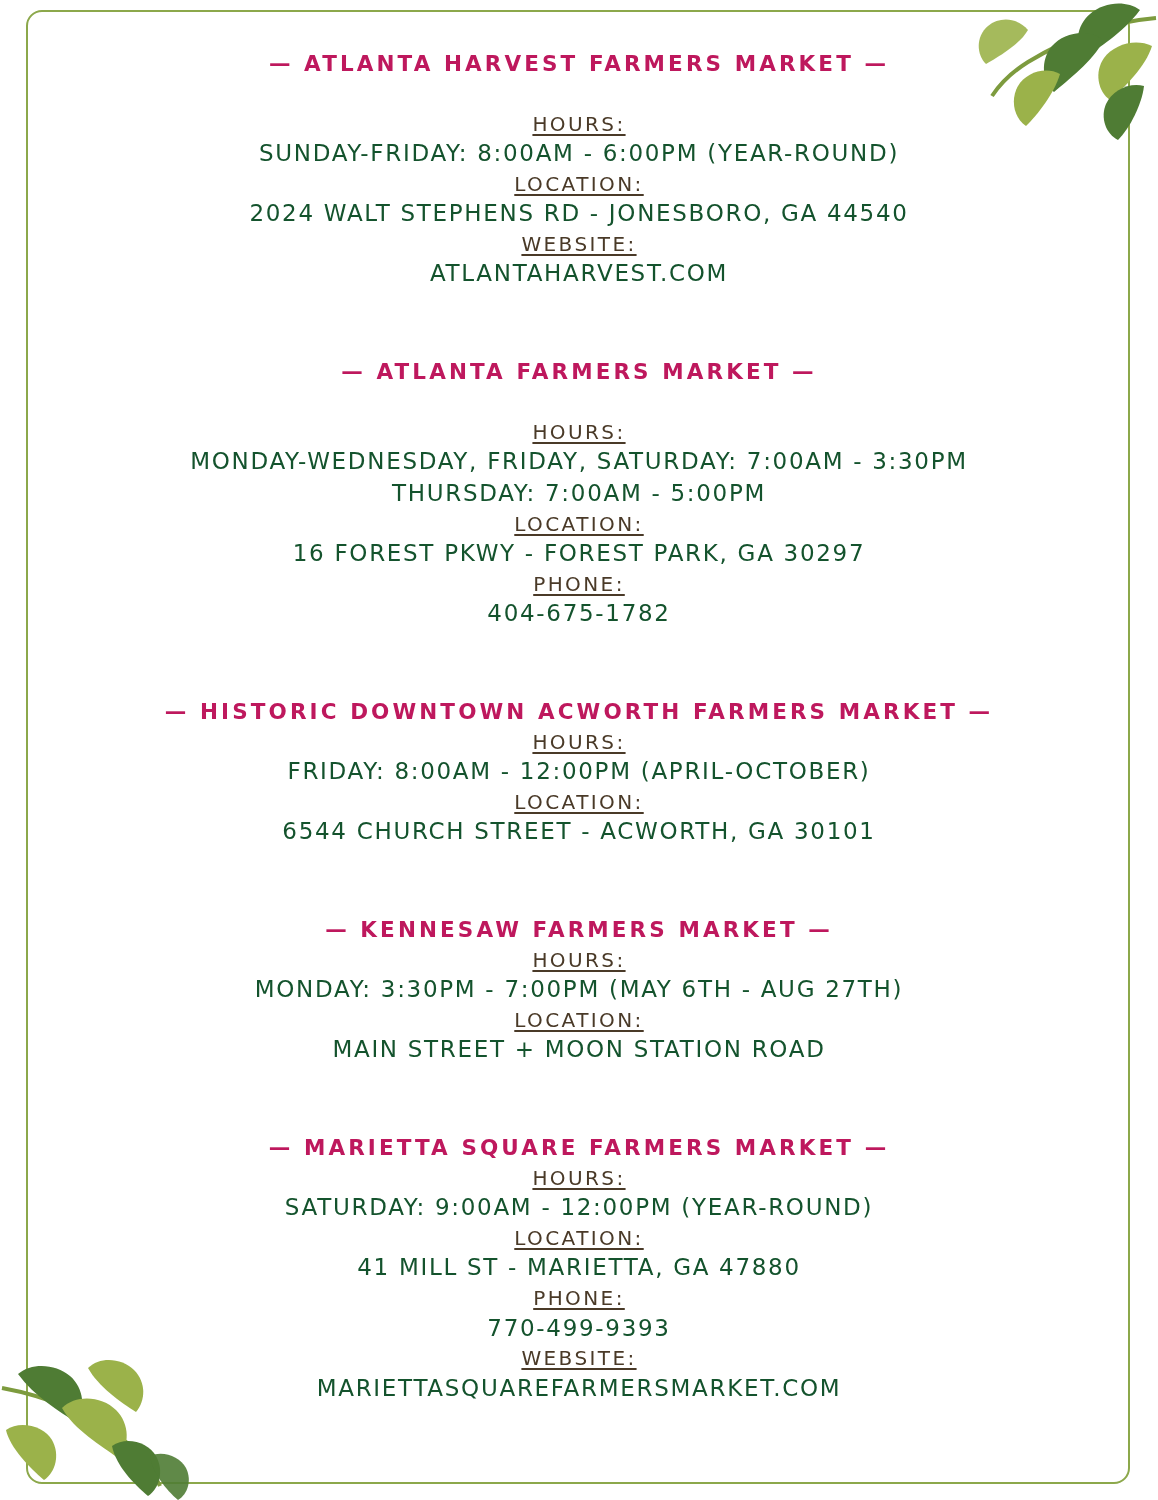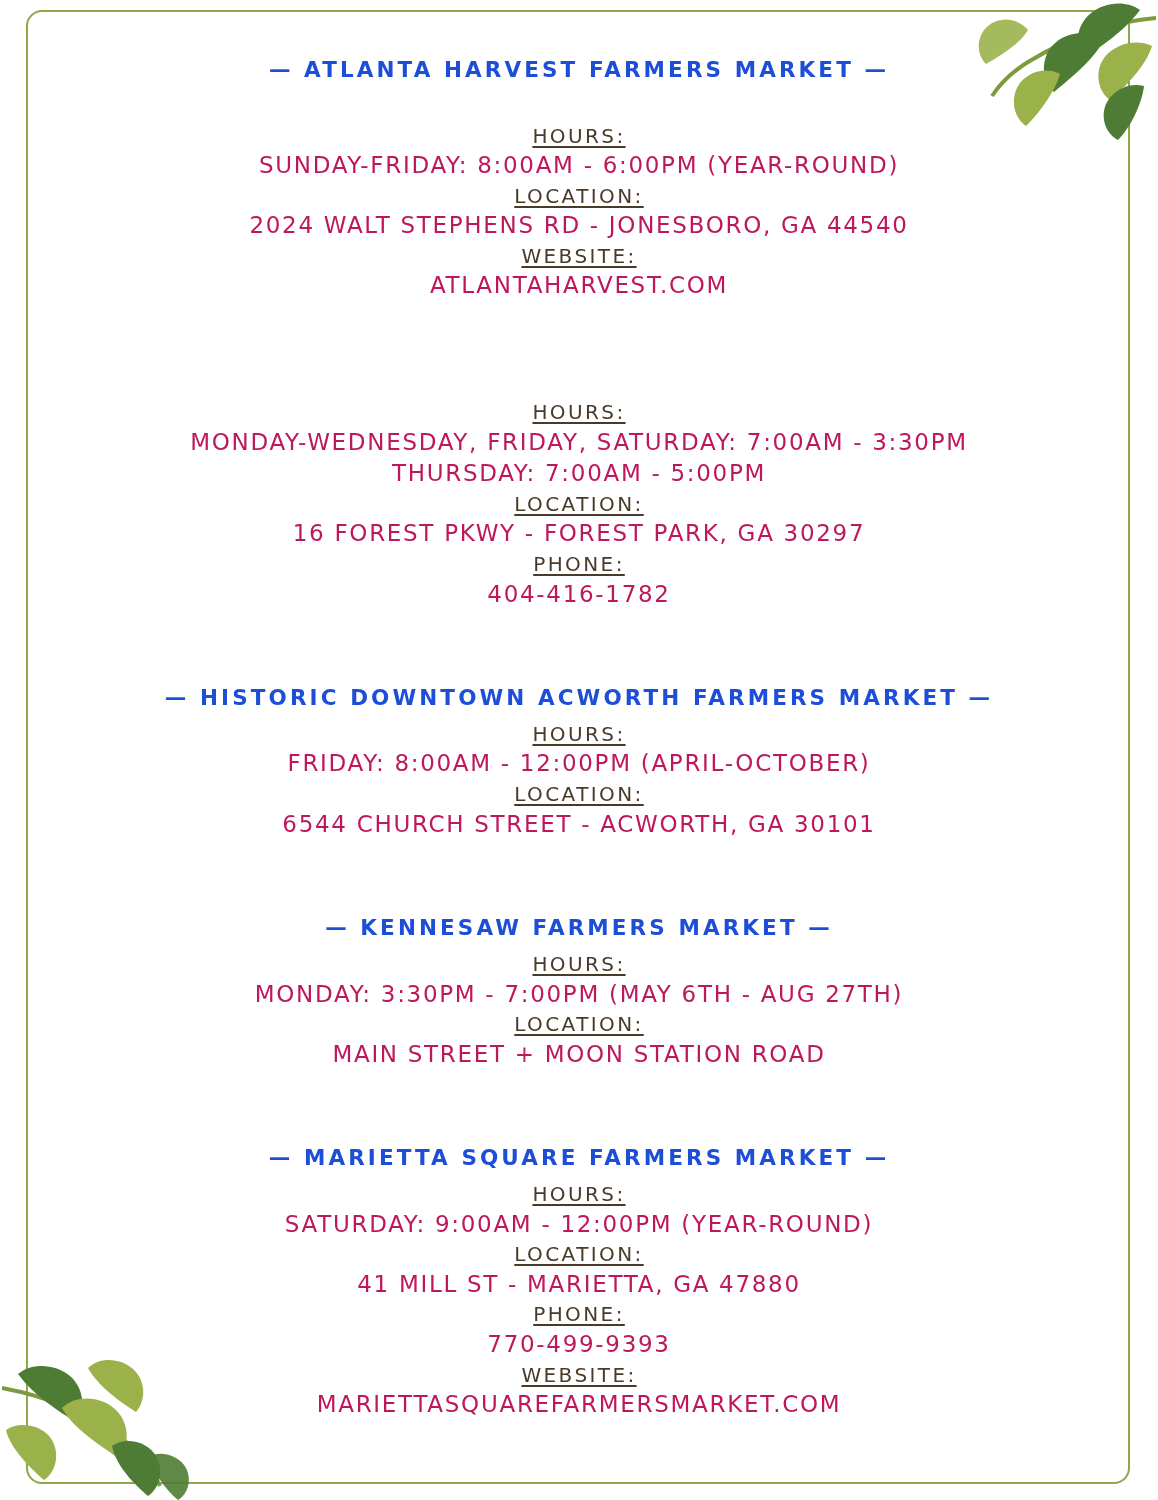--- a/index.html
+++ b/index.html
@@ -38,29 +38,29 @@
     width: 1158px;
     height: 1500px;
     box-sizing: border-box;
     padding: 48px 60px 40px 60px;
     text-align: center;
   }
   .market {
     margin: 0 0 0 0;
   }
   .market-title {
-    color: #1d4ed8;
+    color: #be185d;
     font-size: 21.5px;
     letter-spacing: 3.1px;
     font-weight: bold;
-    margin: 9px;
+    margin: 3px;
     line-height: 1.2;
   }
   .line {
-    color: #be185d;
+    color: #14532d;
     font-size: 23px;
     letter-spacing: 1.7px;
     line-height: 1.38;
     margin: 0;
     white-space: nowrap;
   }
   .label {
     color: #4a3a28;
     font-size: 20px;
     letter-spacing: 2.4px;
@@ -128,28 +128,29 @@
       <p class="line">SUNDAY-FRIDAY: 8:00AM - 6:00PM (YEAR-ROUND)</p>
       <p class="label">LOCATION:</p>
       <p class="line">2024 WALT STEPHENS RD - JONESBORO, GA 44540</p>
       <p class="label">WEBSITE:</p>
       <p class="line">ATLANTAHARVEST.COM</p>
     </div>
 
     <div class="gap-xl"></div>
 
     <div class="market">
+      <p class="market-title">—  ATLANTA FARMERS MARKET  —</p>
       <div class="gap-md"></div>
       <p class="label">HOURS:</p>
       <p class="line">MONDAY-WEDNESDAY, FRIDAY, SATURDAY: 7:00AM - 3:30PM</p>
       <p class="line">THURSDAY: 7:00AM - 5:00PM</p>
       <p class="label">LOCATION:</p>
       <p class="line">16 FOREST PKWY - FOREST PARK, GA 30297</p>
       <p class="label">PHONE:</p>
-      <p class="line">404-416-1782</p>
+      <p class="line">404-675-1782</p>
     </div>
 
     <div class="gap-xl"></div>
 
     <div class="market">
       <p class="market-title">—  HISTORIC DOWNTOWN ACWORTH FARMERS MARKET  —</p>
       <p class="label">HOURS:</p>
       <p class="line">FRIDAY: 8:00AM - 12:00PM (APRIL-OCTOBER)</p>
       <p class="label">LOCATION:</p>
       <p class="line">6544 CHURCH STREET - ACWORTH, GA 30101</p>

